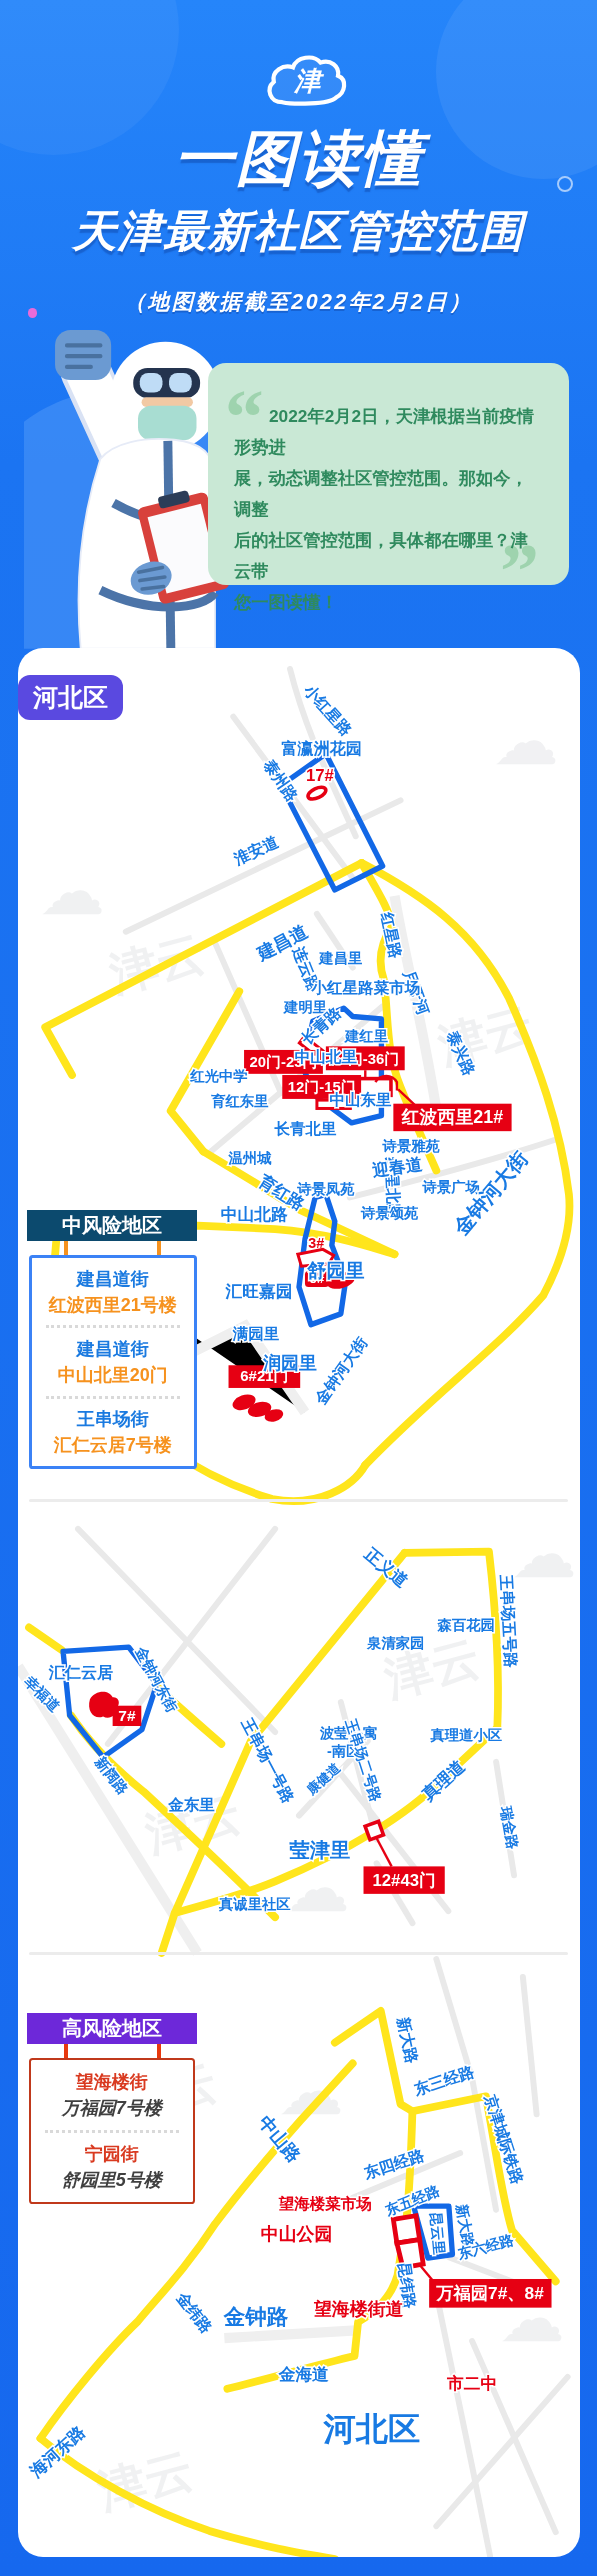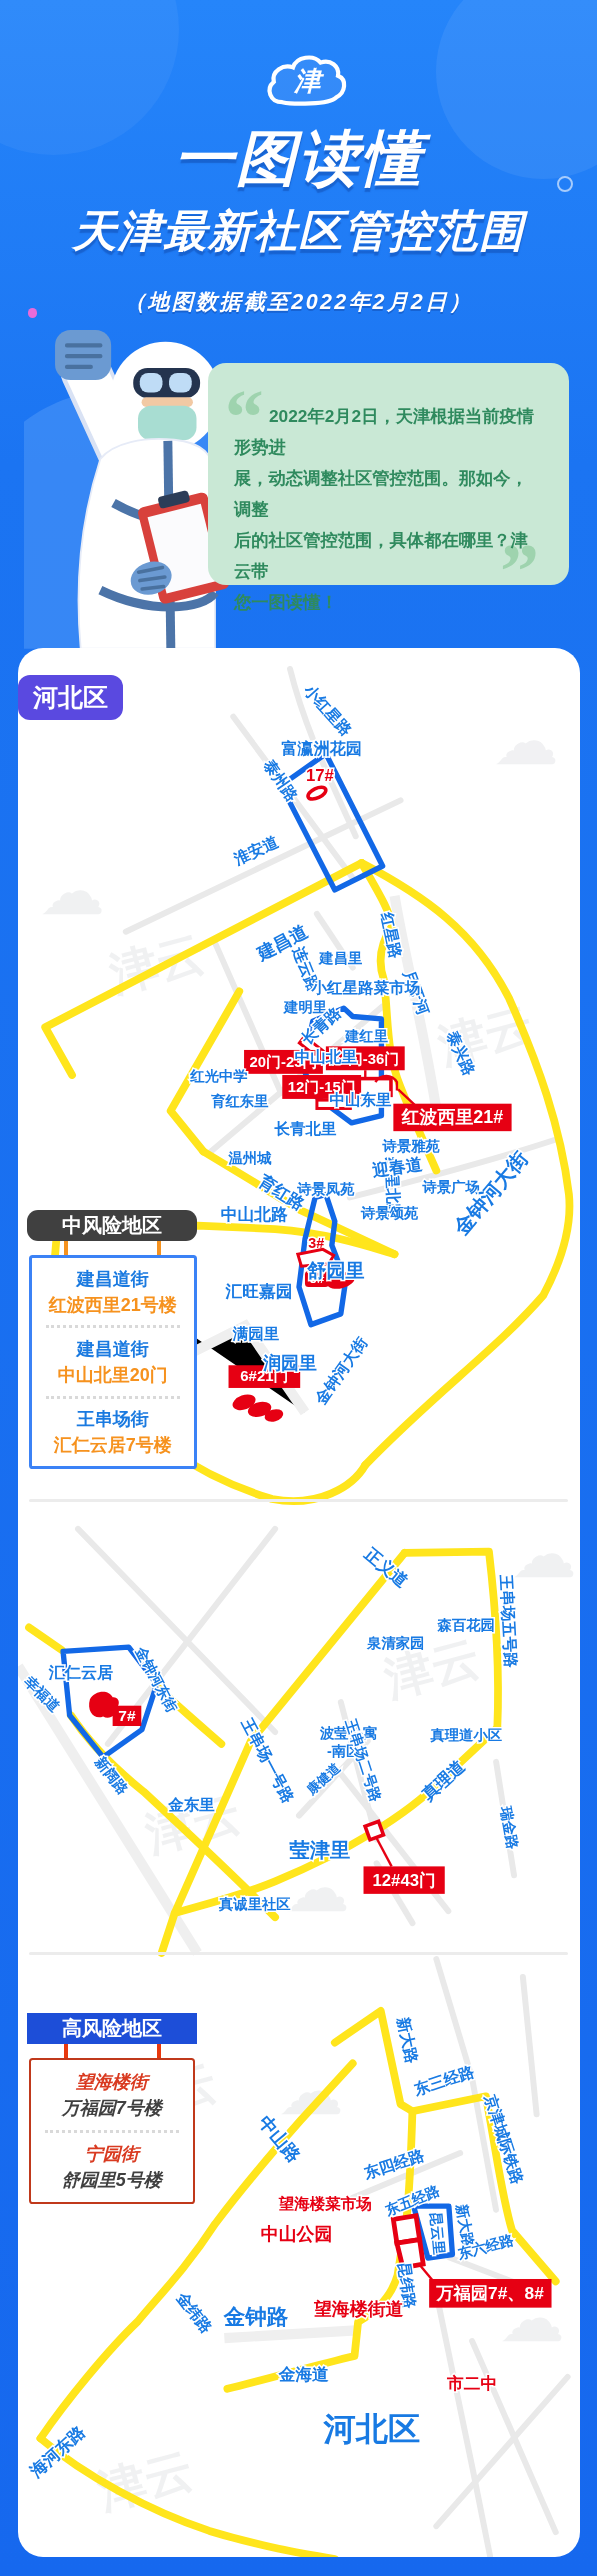--- a/index.html
+++ b/index.html
@@ -29,32 +29,32 @@
   .divider{position:absolute;left:10.8px;width:539px;height:3px;background:#ececec;border-radius:1.8px;z-index:4;}
   
   .legend{position:absolute;left:15px;top:330px;z-index:5;}
   .leg-row{display:flex;align-items:center;margin-bottom:7.2px;}
   .sw{width:39px;height:13px;background:#fff;border:4.2px solid #000;border-radius:1.8px;margin-right:13px;}
   .sw-y{border-color:#ffe61a;} .sw-b{border-color:#1268e6;} .sw-r{border-color:#e60013;}
   .leg-lab{font-size:16px;color:#3f3f3f;font-weight:bold;}
   
   .panel{position:absolute;z-index:6;}
   .p-head{width:170px;height:31px;color:#fff;font-weight:bold;font-size:20px;text-align:center;line-height:31px;}
-  .p-head-mid{background:#404040;border-radius:11px;}
-  .p-head-high{background:#1d4ed8;}
+  .p-head-mid{background:#0c4a6e;}
+  .p-head-high{background:#6d28d9;}
   .conn{position:absolute;width:3.6px;height:14.3px;top:31px;}
   .conn-mid{background:#f6921e;} .conn-high{background:#e8380d;}
   .c1{left:37px;} .c2{left:130px;}
   .p-box{position:absolute;top:45px;left:1.8px;width:162px;background:#fff;border-radius:3.6px;
          display:flex;flex-direction:column;justify-content:space-evenly;align-items:center;}
   .p-box-mid{border:3px solid #3b82f6;height:208px;}
   .p-box-high{border:2.4px solid #c0391b;height:142px;}
   .itm{text-align:center;font-weight:bold;font-size:18px;line-height:26px;}
   .street-mid{color:#1a7ae0;} .bld-mid{color:#f6921e;}
-  .street-high{color:#d93a20;font-style:italic;} .bld-high{color:#404040;font-style:italic;}
+  .street-high{color:#d93a20;} .bld-high{color:#404040;font-style:italic;}
   .dots{width:134px;border-top:3px dotted #d9d9d9;}
   
   svg{position:absolute;left:0;overflow:visible;}
   .rd{stroke:#e9e9e9;stroke-width:10;fill:none;stroke-linecap:round;}
   .rdw{stroke:#efefef;stroke-width:17;}
   .yl{stroke:#ffe51c;stroke-width:13;fill:none;stroke-linecap:round;stroke-linejoin:round;}
   .bl{stroke:#1268e6;stroke-width:9;fill:none;stroke-linejoin:round;}
   .rz{stroke:#e60013;fill:#fff;}
   .rf{fill:#e60013;stroke:none;}
   .rln{stroke:#e60013;stroke-width:4;fill:none;}

